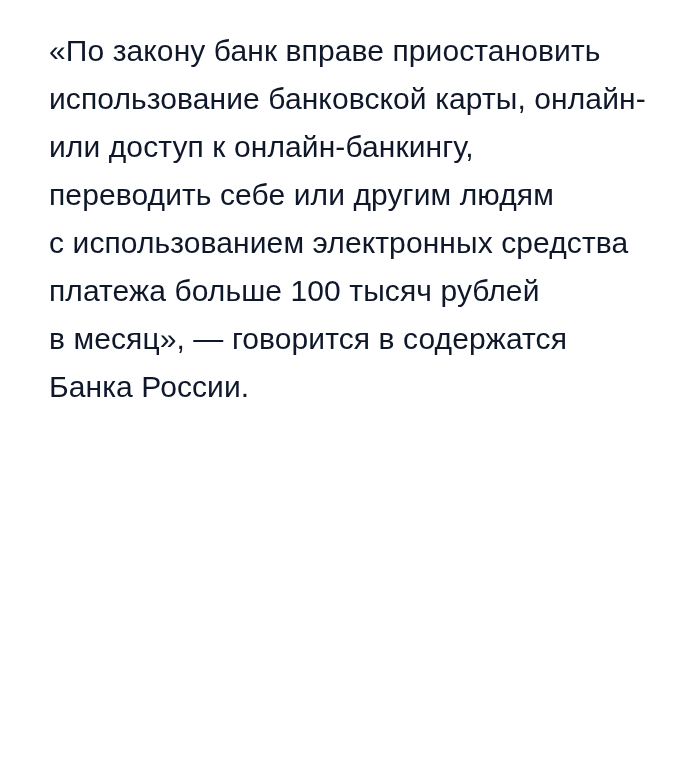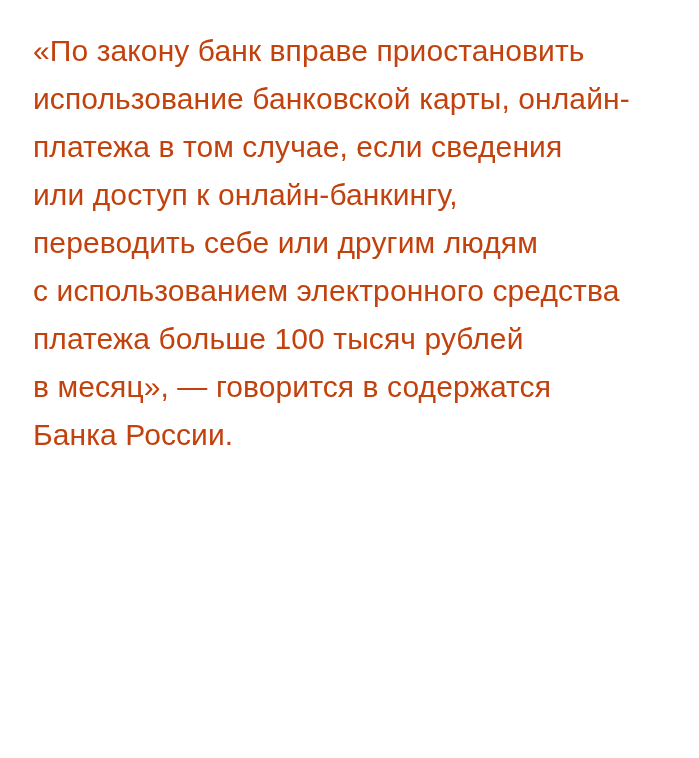--- a/index.html
+++ b/index.html
@@ -8,36 +8,36 @@
     background: #ffffff;
   }
   body {
     width: 699px;
     height: 758px;
     overflow: hidden;
     font-family: "Liberation Sans", "DejaVu Sans", sans-serif;
   }
   .quote-block {
     padding: 27px 10px 0 33px;
-    color: #c2410c;
+    color: #0f172a;
     font-size: 30px;
     line-height: 48px;
     font-weight: 400;
     letter-spacing: 0.1px;
+    margin-left: 16px;
   }
   .quote-line {
     white-space: nowrap;
   }
 </style>
 </head>
 <body>
 
 <main class="quote-block">
   <div class="quote-line">«По закону банк вправе приостановить</div>
   <div class="quote-line">использование банковской карты, онлайн-</div>
-  <div class="quote-line">платежа в том случае, если сведения</div>
   <div class="quote-line">или доступ к онлайн-банкингу,</div>
   <div class="quote-line">переводить себе или другим людям</div>
-  <div class="quote-line">с использованием электронного средства</div>
+  <div class="quote-line">с использованием электронных средства</div>
   <div class="quote-line">платежа больше 100 тысяч рублей</div>
   <div class="quote-line">в месяц», — говорится в содержатся</div>
   <div class="quote-line">Банка России.</div>
 </main>
 
 </body></html>

